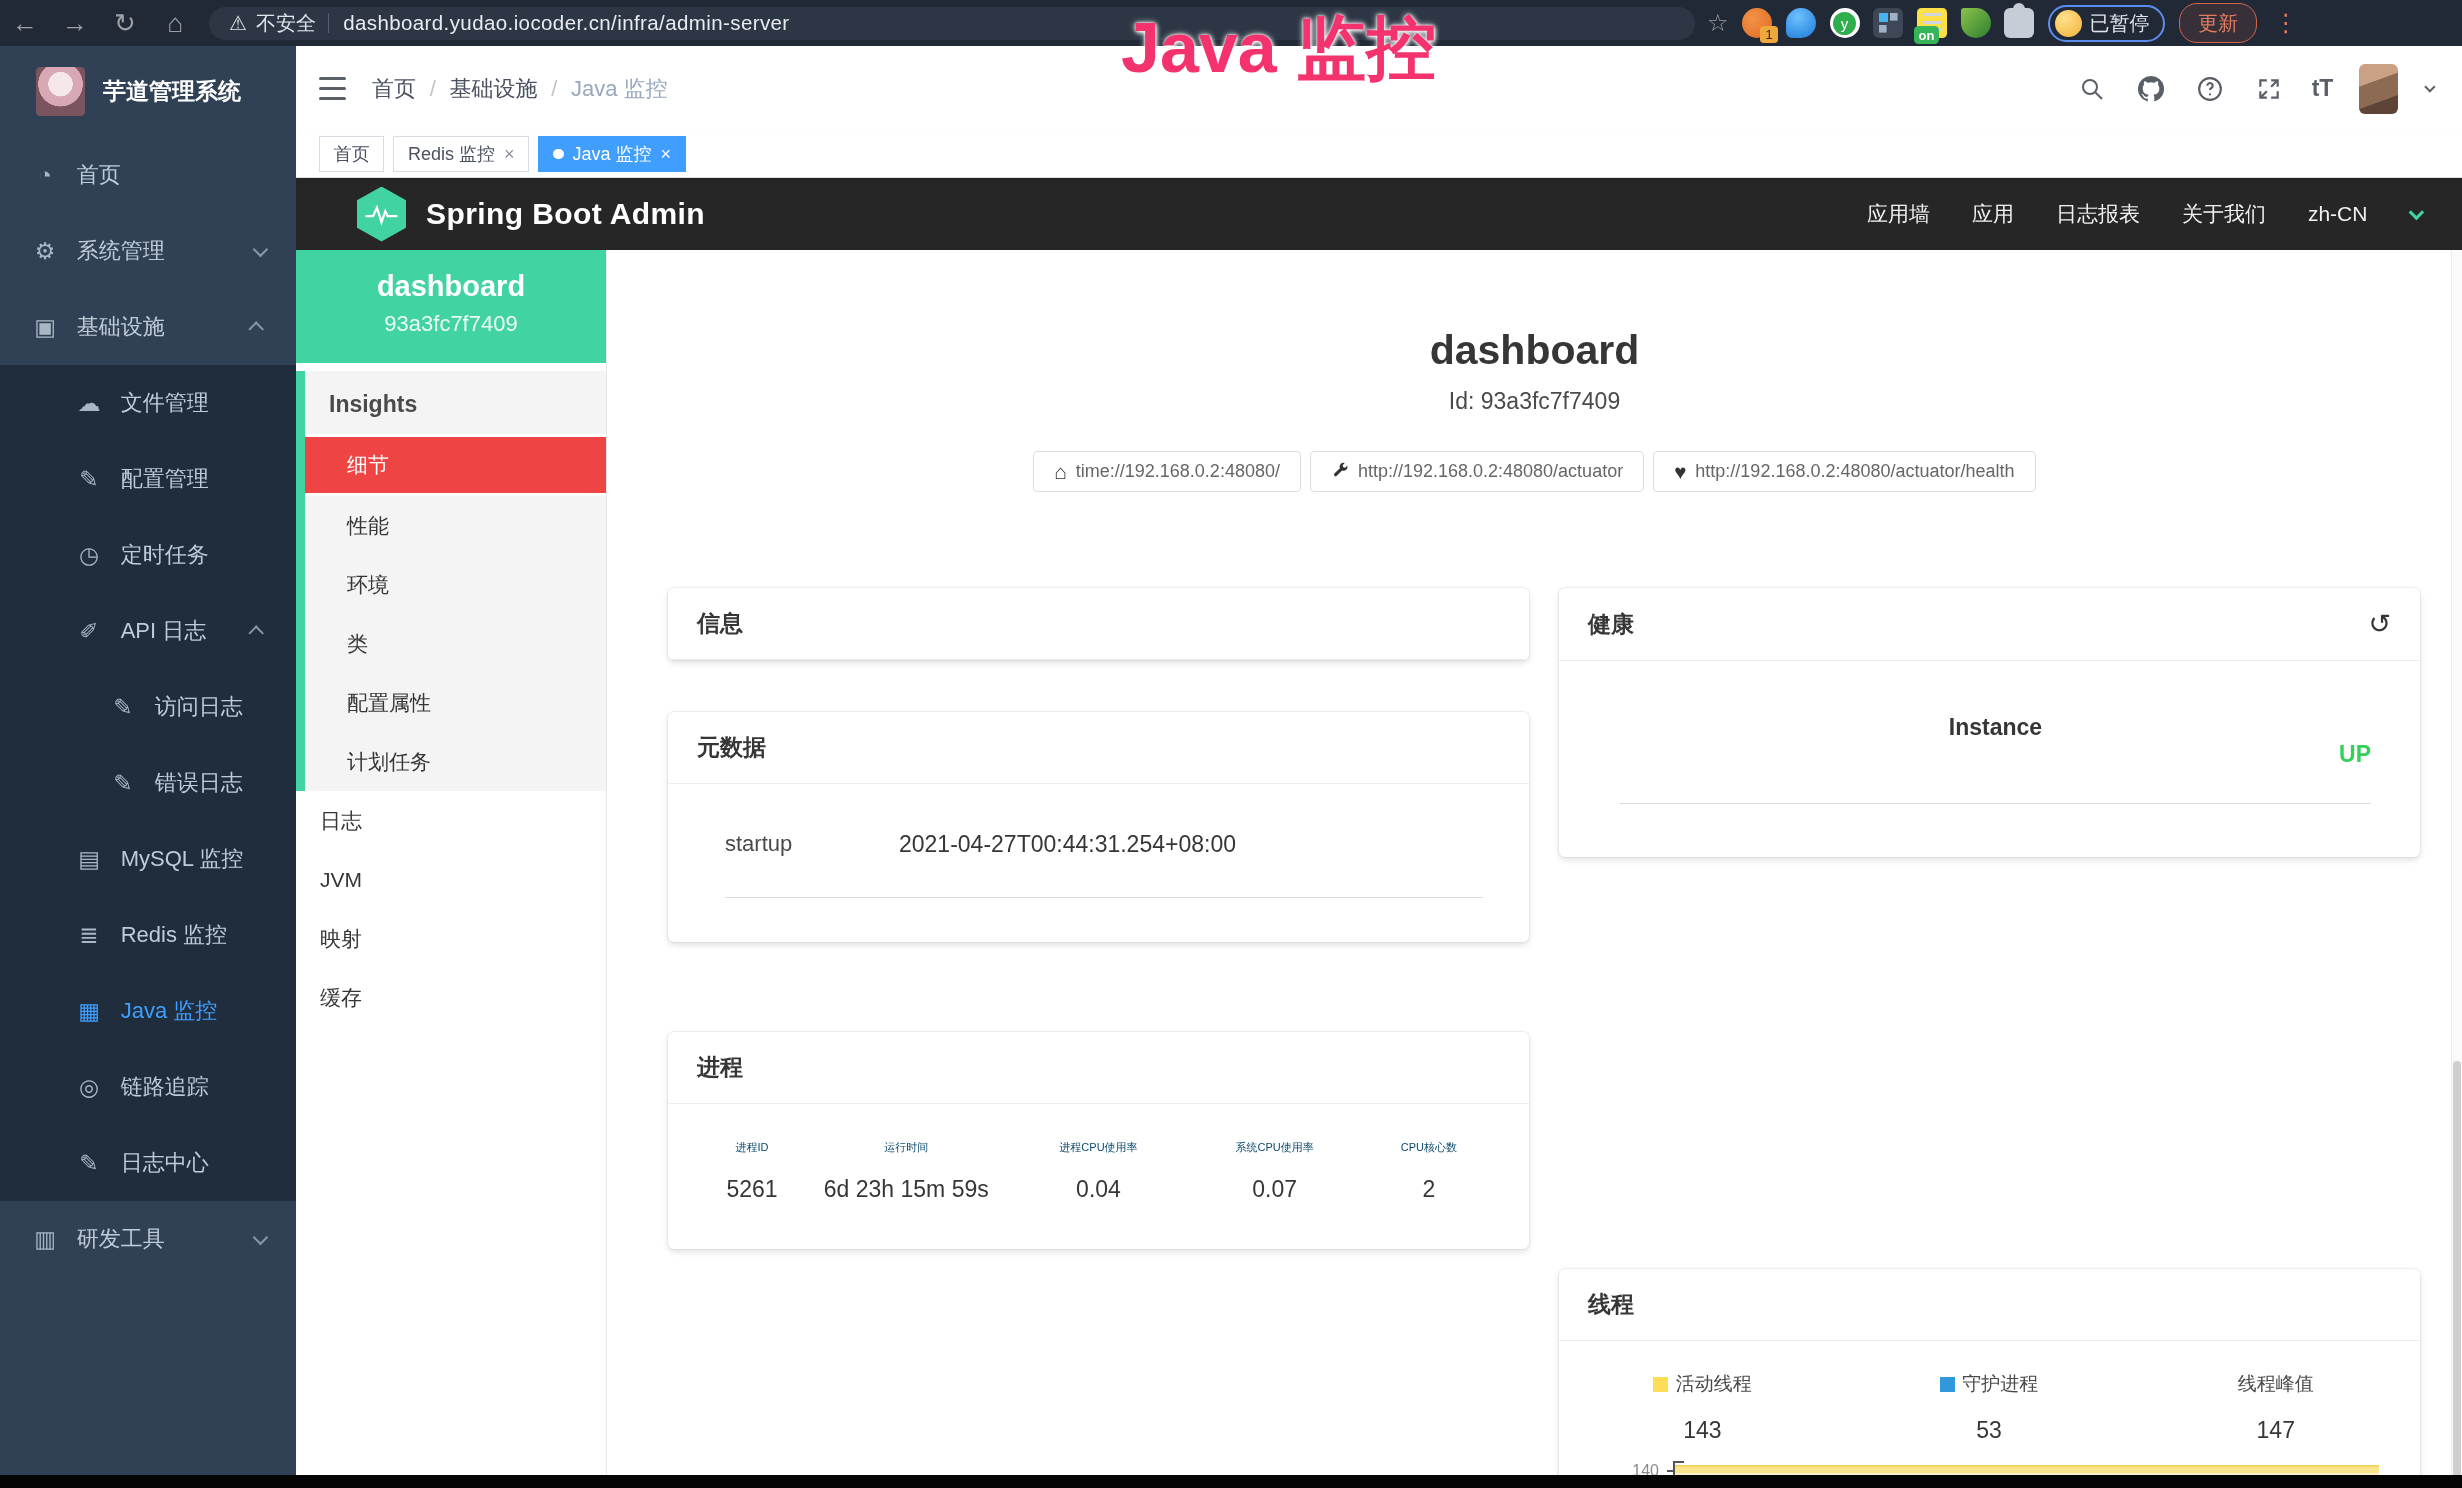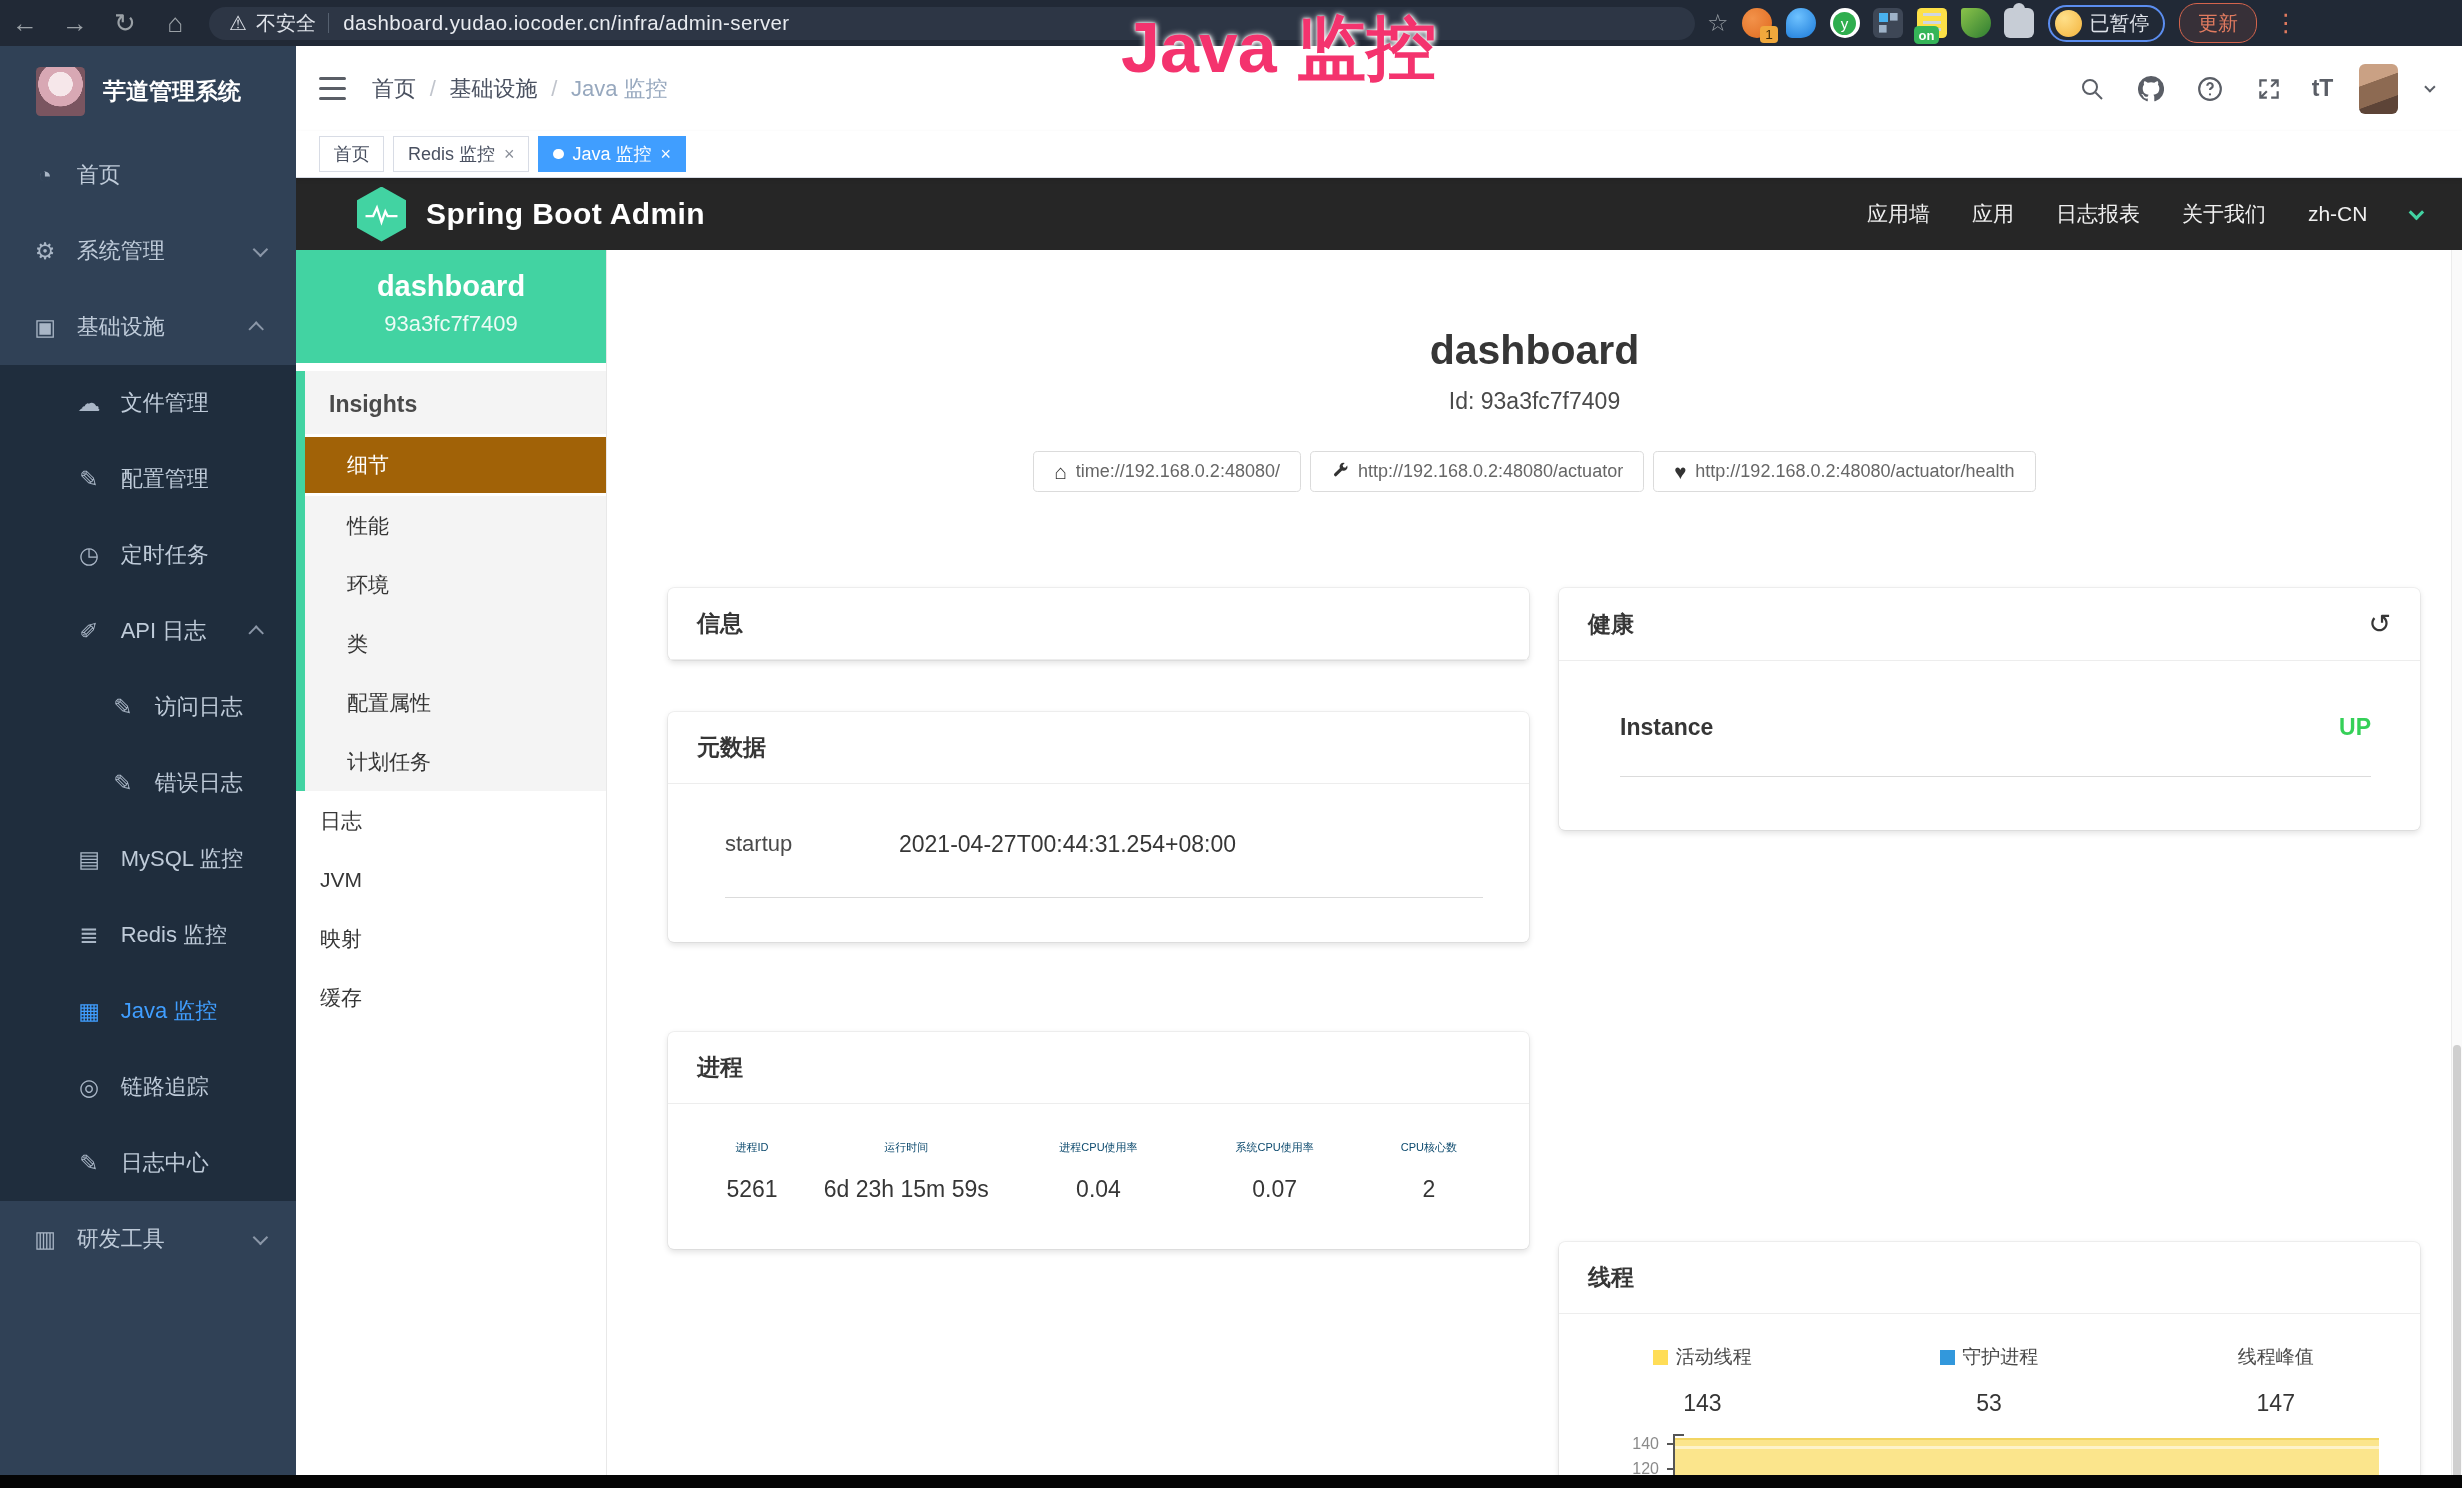--- a/index.html
+++ b/index.html
@@ -89,21 +89,21 @@
 
   
   .sba-body{flex:1;display:flex;position:relative;background:#fff;}
   .sba-side{width:311px;flex:0 0 311px;background:#fff;border-right:0.8px solid #e8e8e8;}
   .inst-head{height:113px;background:#42d3a2;color:#fff;text-align:center;padding-top:20px;}
   .inst-name{font-size:29px;font-weight:bold;}
   .inst-id{font-size:22px;margin-top:7.6px;color:rgba(255,255,255,.9);}
   .insights{border-left:9px solid #42d3a2;background:#f4f4f4;margin-top:7.6px;}
   .ins-label{font-size:23px;font-weight:bold;color:#4a4a4a;padding:20px 0 16.7px 24px;border-bottom:3px solid #fff;}
   .srow{height:59px;display:flex;align-items:center;padding-left:42px;font-size:21px;color:#363636;}
-  .srow.active{background:#a16207;color:#fff;border-bottom:3px solid #fff;}
+  .srow.active{background:#ef4444;color:#fff;border-bottom:3px solid #fff;}
   .toprow{height:59px;display:flex;align-items:center;padding-left:24px;font-size:21px;color:#363636;background:#fff;}
   .toprow:first-of-type{margin-top:12px;}
 
   
   .sba-content{flex:1;position:relative;overflow:hidden;background:#fff;}
   .page-title{margin-top:76px;text-align:center;font-size:41px;font-weight:bold;color:#363636;line-height:49px;}
   .page-id{margin-top:12px;text-align:center;font-size:23px;color:#4a4a4a;line-height:29px;}
   .pill-row{margin-top:35px;display:flex;justify-content:center;gap:9px;}
   .pill{height:41px;border:0.8px solid #dbdbdb;border-radius:4.6px;display:flex;align-items:center;padding:0 20px;font-size:18px;color:#666;background:#fff;gap:9px;}
   .pill .pico{color:#333;font-size:20.5px;}
@@ -112,21 +112,21 @@
   .card{background:#fff;border-radius:6px;box-shadow:0 2.3px 6px rgba(10,10,10,.12), 0 0 0 0.8px rgba(10,10,10,.06);}
   .card-head{padding:20px 29px;font-size:23px;font-weight:bold;color:#363636;border-bottom:1.5px solid #ededed;display:flex;align-items:center;}
   .card-head .hist{margin-left:auto;font-size:27px;color:#363636;font-weight:normal;}
   .info-body{padding:42px 46px 42px 57px;}
   .kv{display:flex;}
   .kv .k{width:205px;flex:0 0 205px;font-size:22px;color:#4a4a4a;}
   .kv .v{font-size:22px;color:#363636;line-height:44px;}
   .v .ind{padding-left:21px;}
   .body-divider{border-bottom:1.5px solid #dbdbdb;margin-top:35px;}
   .health-body{padding:53px 49px 53px 61px;}
-  .hrow{display:flex;align-items:center;}
+  .hrow{display:flex;align-items:center;flex-direction:column;}
   .hrow .iname{font-size:23px;font-weight:bold;color:#363636;}
   .hrow .up{margin-left:auto;font-size:23px;font-weight:bold;color:#35d058;}
   .meta-body{padding:47px 46px 44px 57px;}
   .meta-row{display:flex;}
   .meta-row .k{width:174px;flex:0 0 174px;font-size:22px;color:#4a4a4a;}
   .meta-row .v{font-size:23px;color:#363636;}
   .proc-body{padding:36px 30px 46px;}
   .prow{display:flex;text-align:center;}
   .prow span:nth-child(1){width:13.5%;}
   .prow span:nth-child(2){width:25%;}

